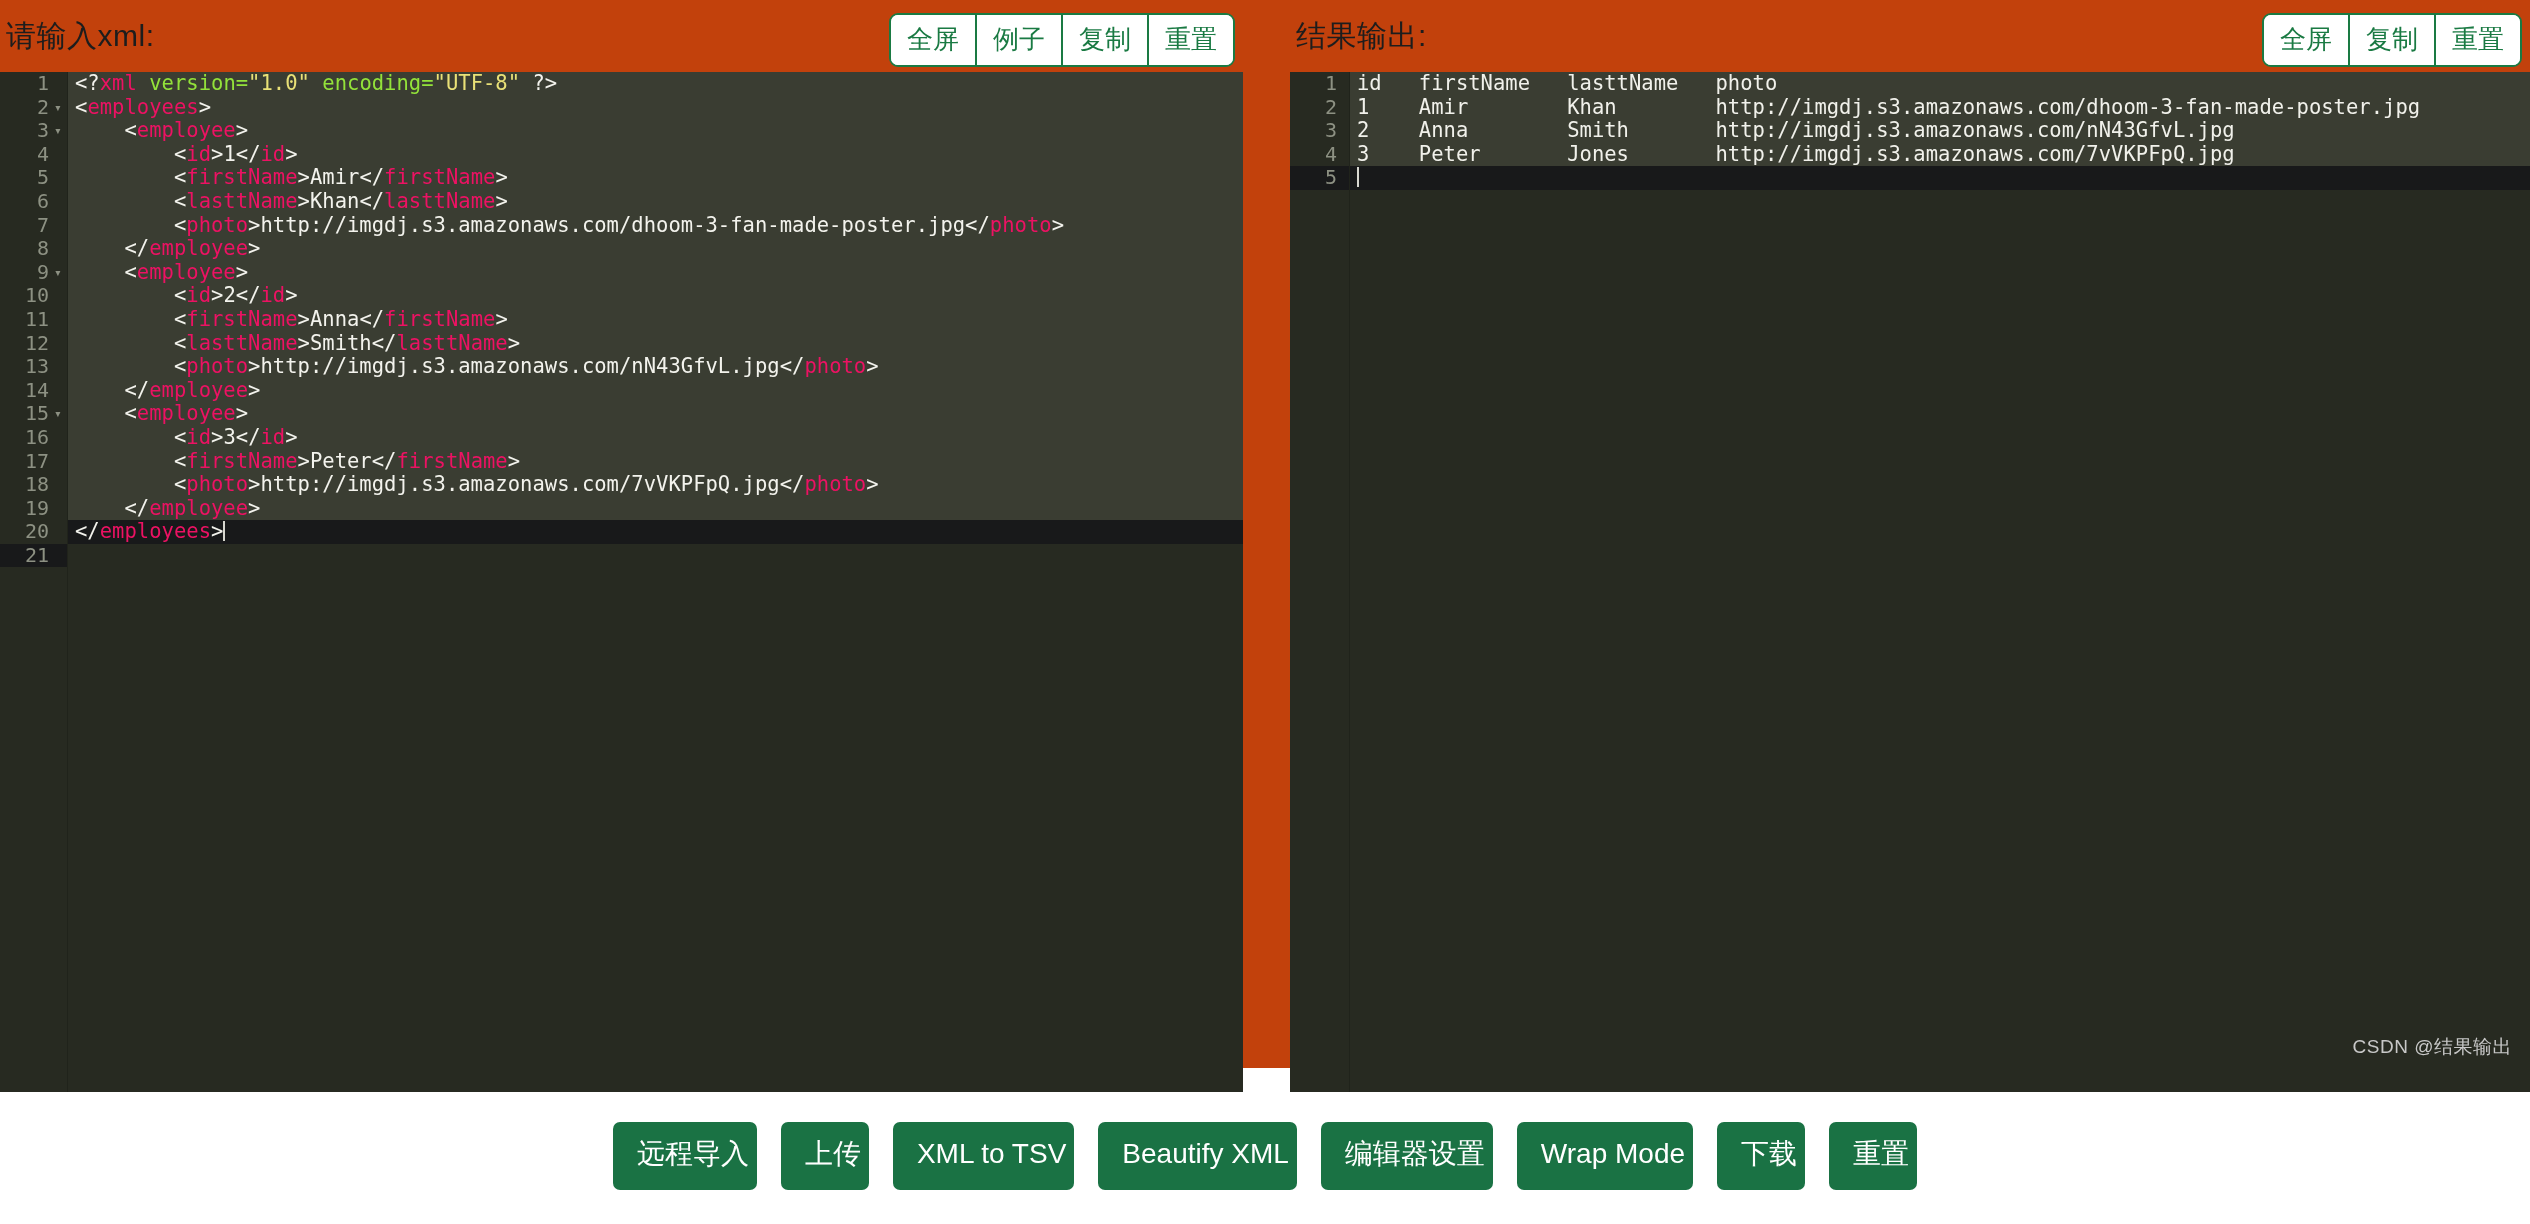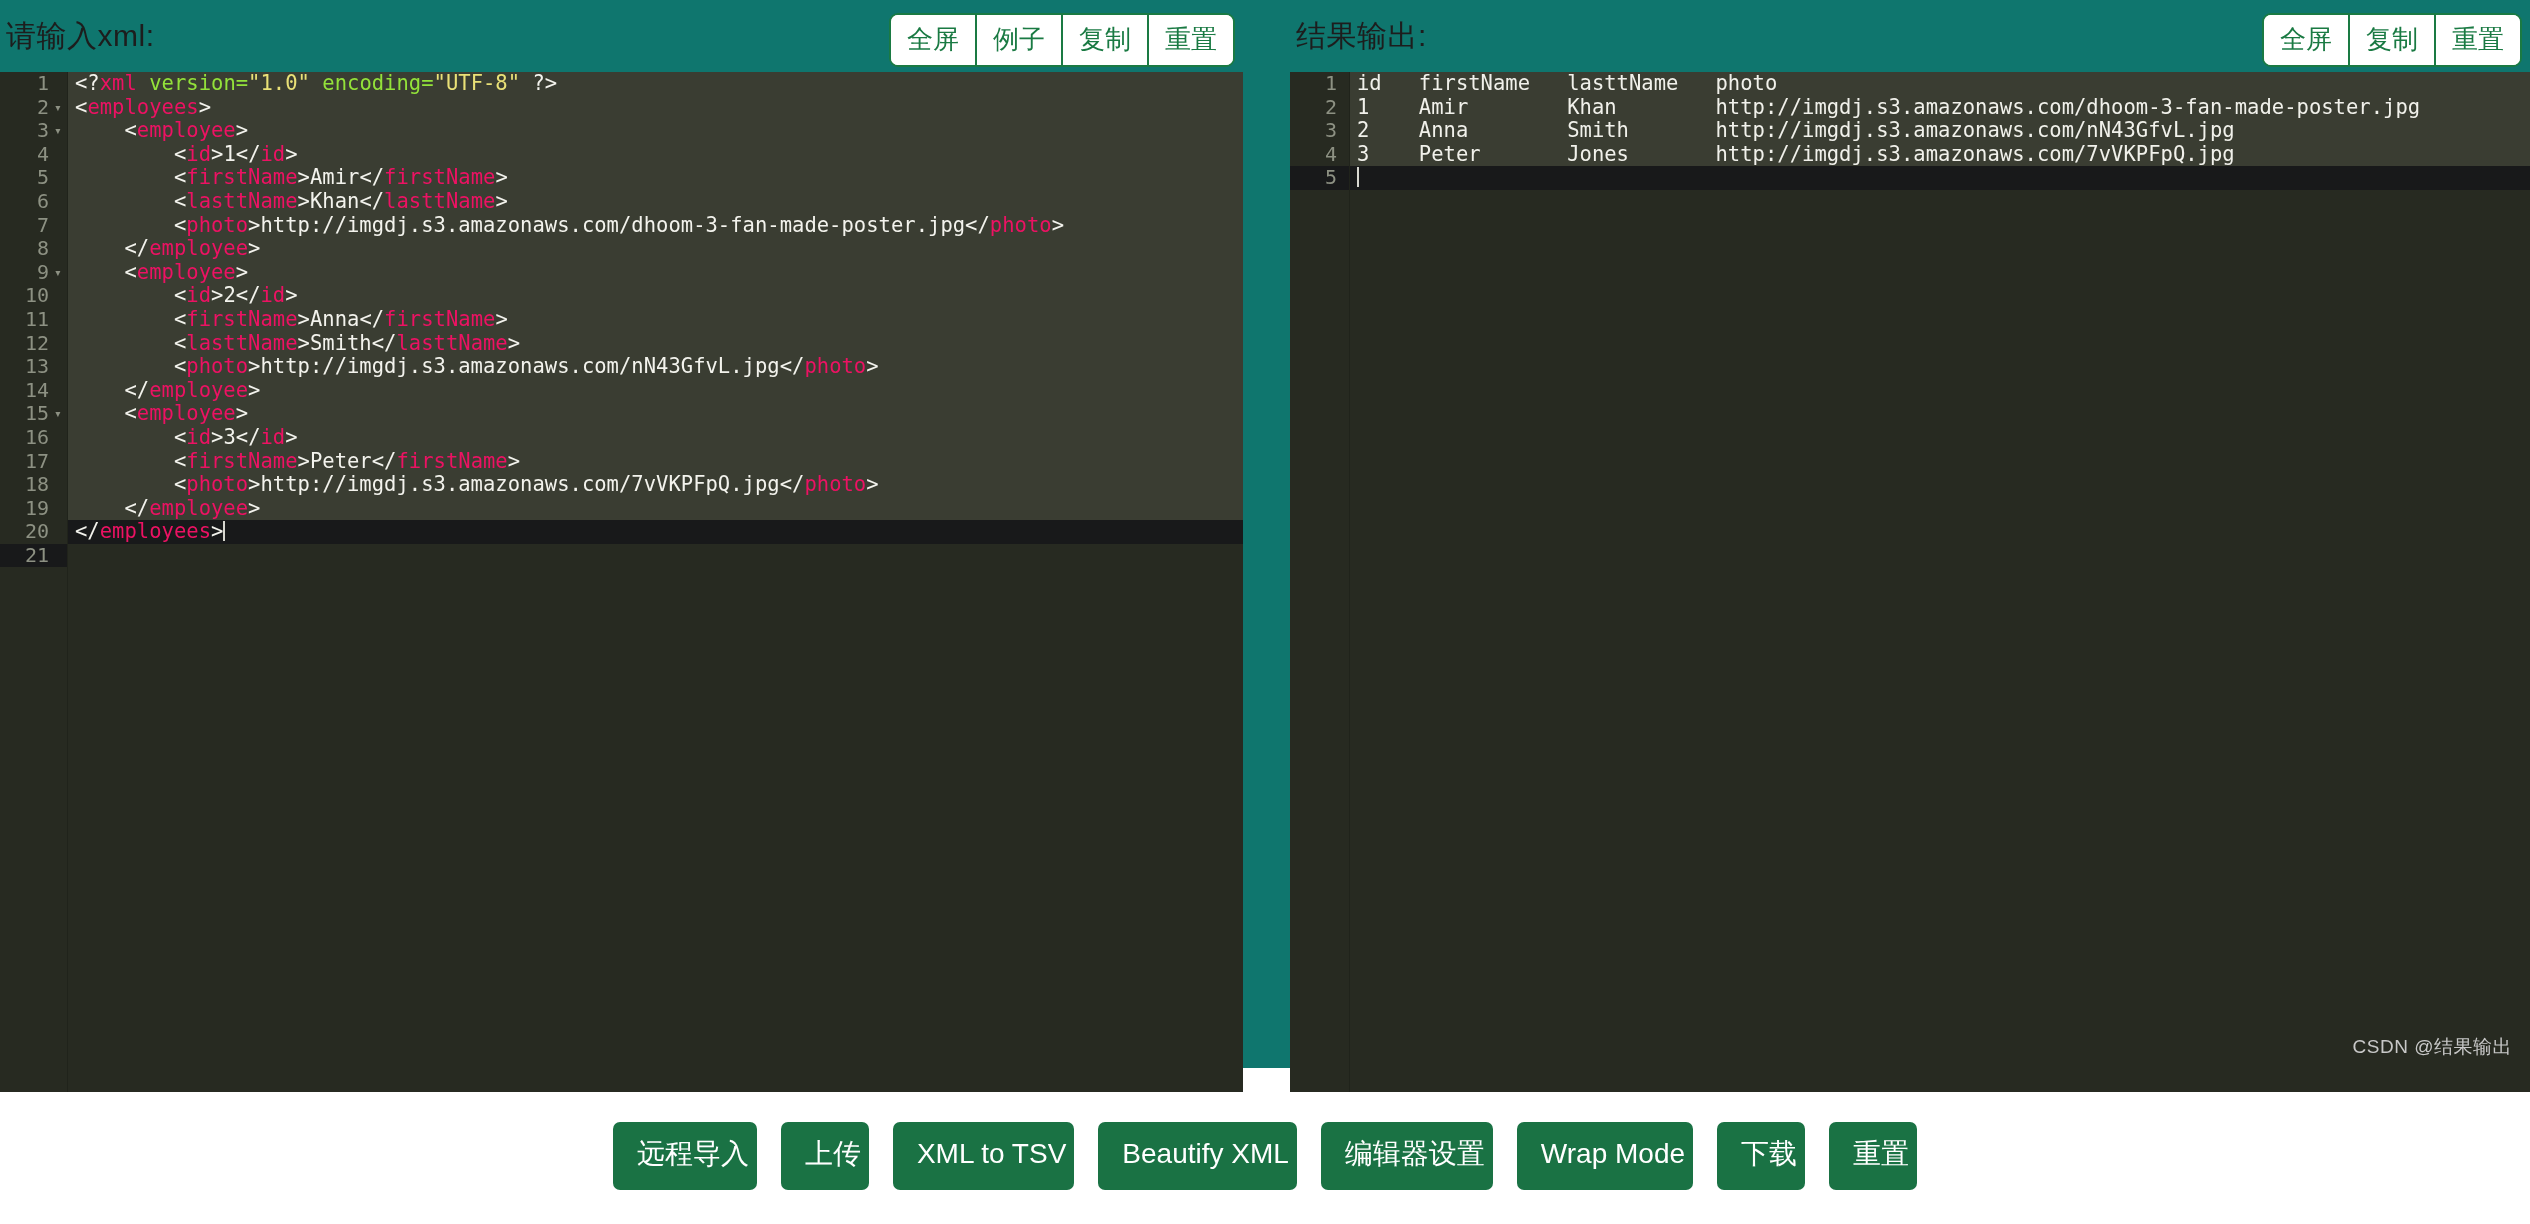--- a/index.html
+++ b/index.html
@@ -6,21 +6,21 @@
   html, body {
     margin: 0; padding: 0;
     width: 2530px; height: 1224px;
     background: #ffffff;
     font-family: "Liberation Sans", sans-serif;
     overflow: hidden;
   }
   .app {
     position: relative;
     width: 2530px; height: 1068px;
-    background: #0f766e;
+    background: #c2410c;
   }
 
   
   .panel {
     position: absolute;
     top: 0;
   }
   .panel-left  { left: 0px;    width: 1243px; }
   .panel-right { left: 1290px; width: 1240px; border-radius: 11px; }
 

